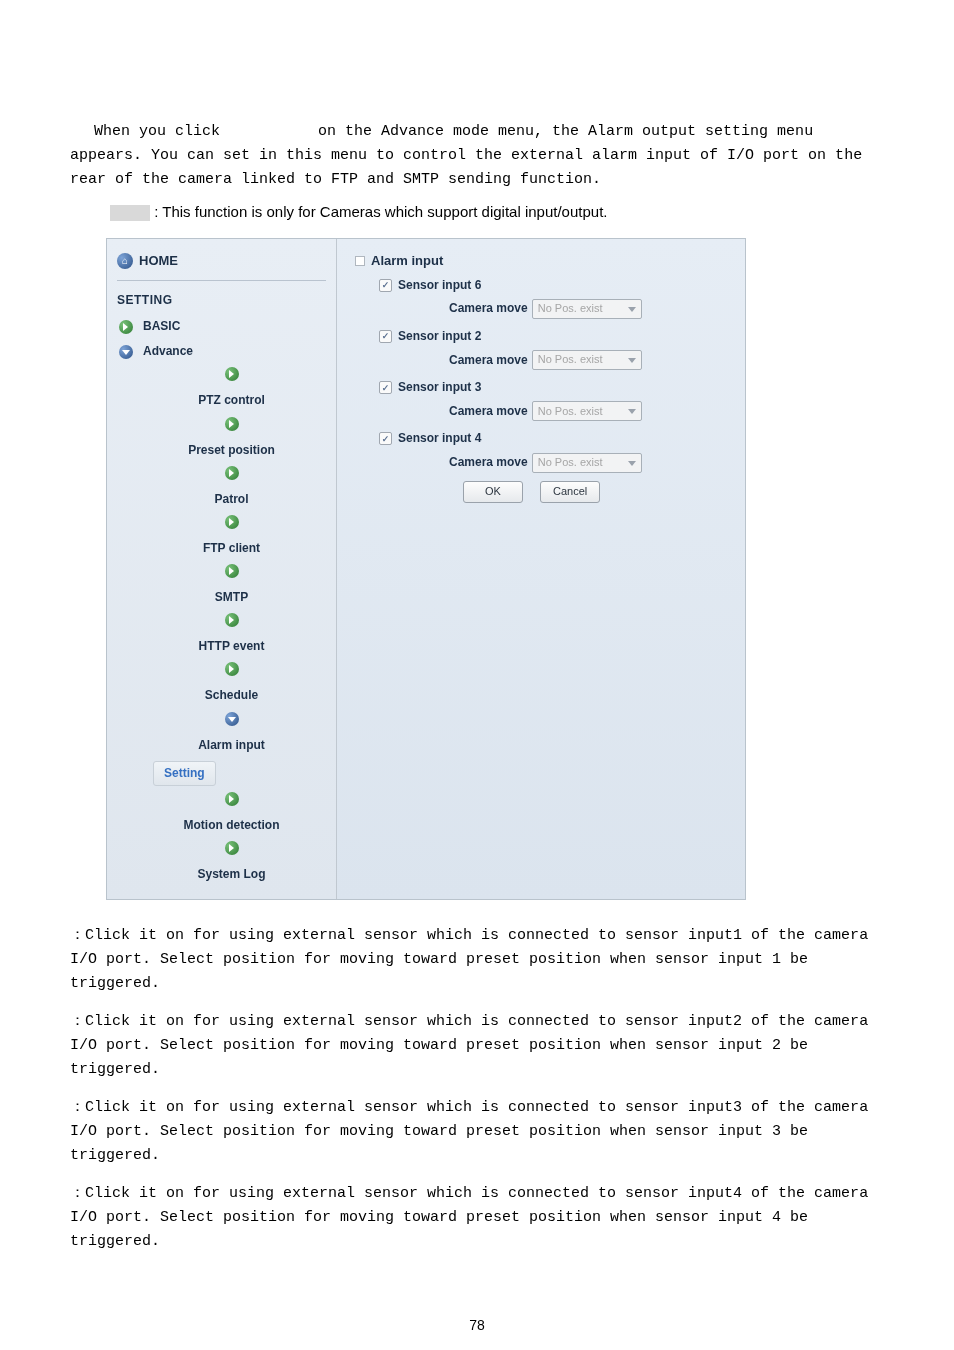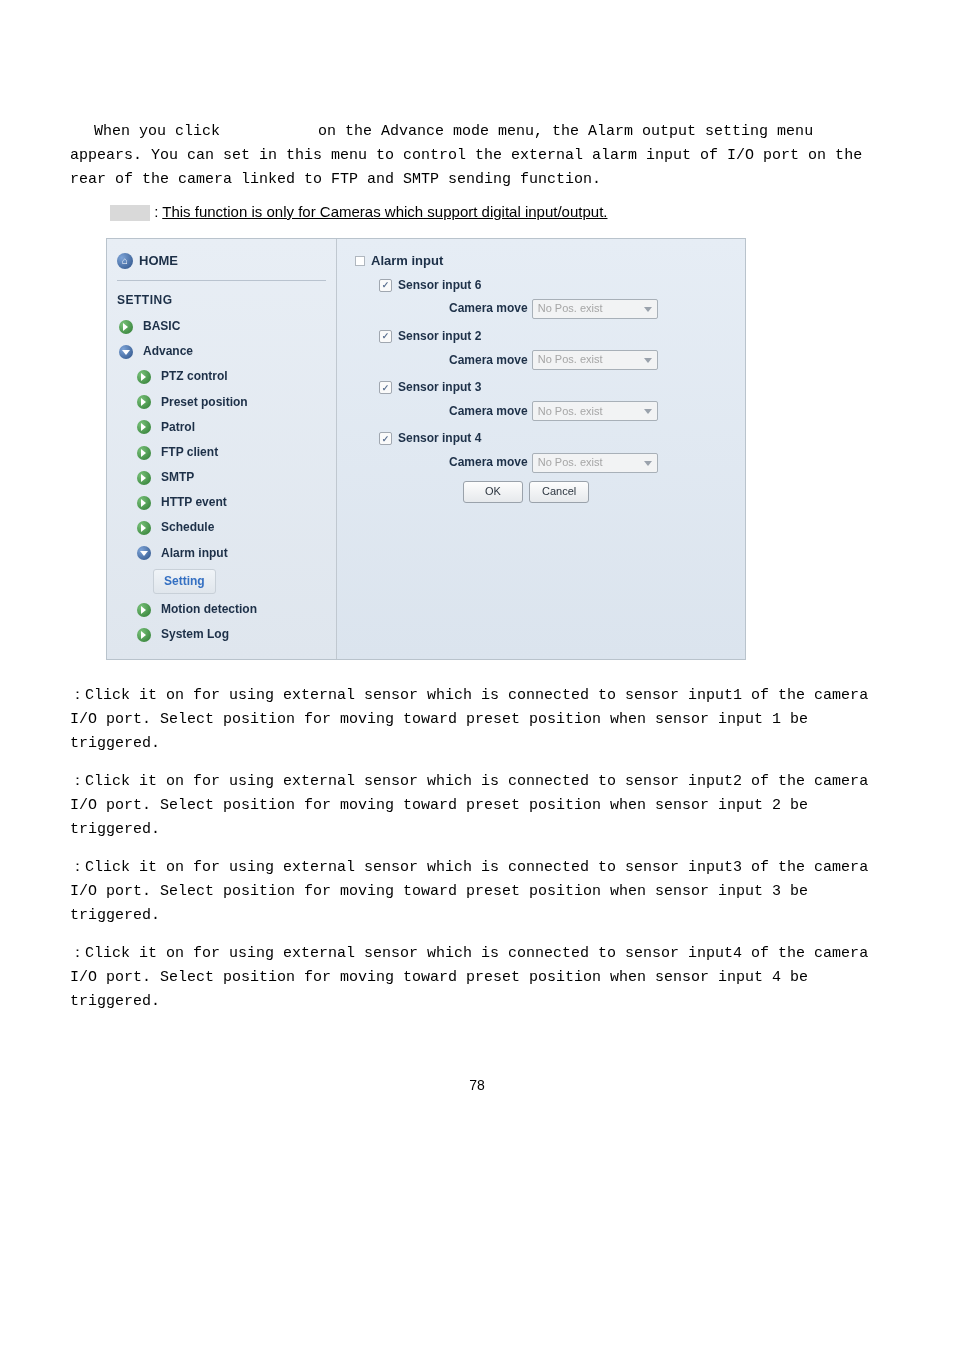--- a/index.html
+++ b/index.html
@@ -22,21 +22,20 @@
     margin: 6px 0 10px 40px;
   }
   .note-gray {
     display: inline-block;
     background: #d9d9d9;
     width: 40px;
     height: 16px;
     vertical-align: middle;
   }
   .note-text {
-    text-decoration: underline;
     margin-top: 16px;
   }
   .screenshot-wrap {
     margin: 14px 0 24px 36px;
   }
   .screenshot {
     width: 640px;
     background: linear-gradient(#e6edf5, #dbe4ee);
     border: 1px solid #b9c3cc;
     display: flex;
@@ -81,20 +80,21 @@
     align-items: center;
     gap: 10px;
     padding: 3px 0 3px 2px;
     color: #1d3048;
     font-size: 12px;
     font-weight: bold;
     cursor: pointer;
   }
   .nav-sub {
     padding-left: 20px;
+    flex-direction: column;
   }
   .arrow-icon {
     width: 14px; height: 14px;
     background: radial-gradient(circle at 30% 30%, #78c179, #2d7a31);
     border-radius: 50%;
     position: relative;
     flex-shrink: 0;
   }
   .arrow-icon.blue {
     background: radial-gradient(circle at 30% 30%, #7da4d8, #2a4f85);
@@ -170,21 +170,21 @@
     display: flex;
     align-items: center;
     gap: 4px;
     margin: 4px 0 8px 94px;
   }
   .cam-label {
     font-weight: bold;
     color: #1d3048;
   }
   .dropdown {
-    width: 126px;
+    width: 110px;
     height: 20px;
     background: #f2f3f4;
     border: 1px solid #a8b0b8;
     border-radius: 2px;
     font-size: 11px;
     color: #a6a6a6;
     padding: 0 16px 0 5px;
     position: relative;
     display: flex;
     align-items: center;
@@ -193,21 +193,21 @@
     content: '';
     position: absolute;
     right: 5px; top: 7px;
     border-top: 5px solid #9aa2ac;
     border-left: 4px solid transparent;
     border-right: 4px solid transparent;
   }
   .btn-row {
     margin: 6px 0 0 108px;
     display: flex;
-    gap: 6px;
+    gap: 17px;
   }
   .win-btn {
     min-width: 60px;
     height: 22px;
     background: linear-gradient(#fdfdfd, #e6e9ec);
     border: 1px solid #9aa2ab;
     border-radius: 3px;
     font-size: 11px;
     color: #2d3640;
     display: flex;

